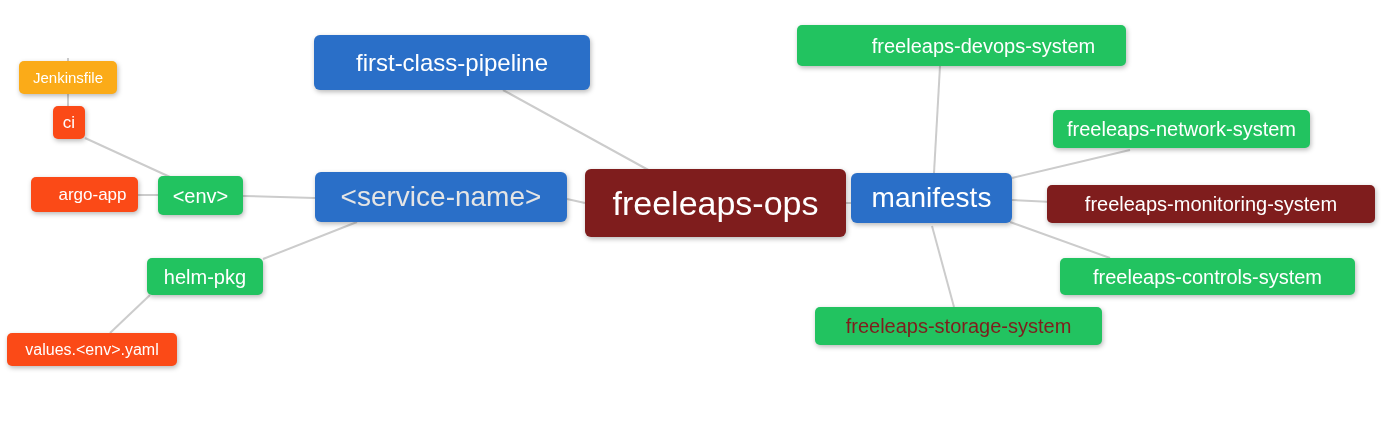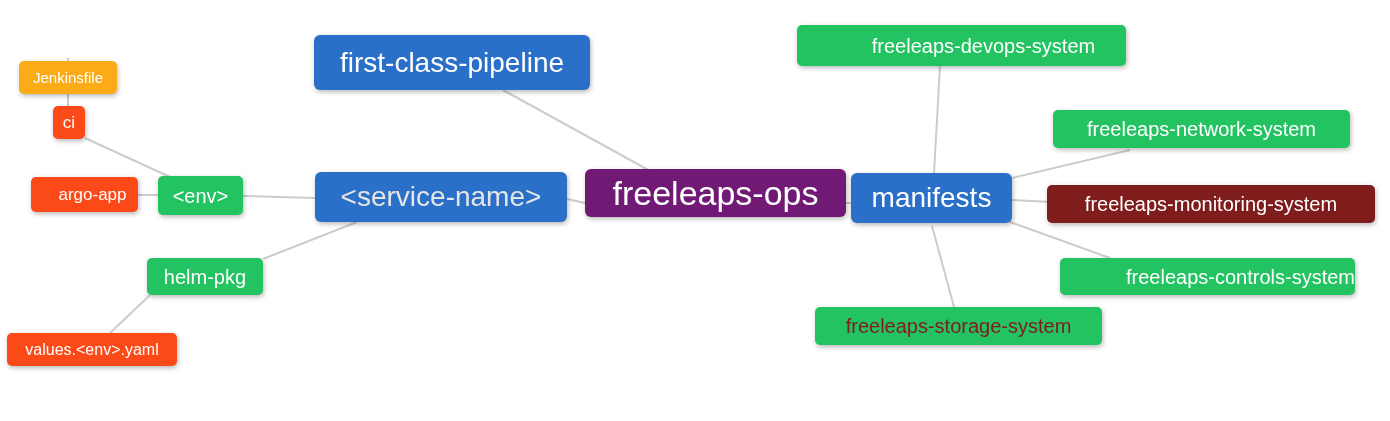--- a/index.html
+++ b/index.html
@@ -50,24 +50,24 @@
       <line x1="503" y1="90" x2="652" y2="172" stroke="#cccccc" stroke-width="2"></line>
       <line x1="567" y1="199" x2="585" y2="203" stroke="#cccccc" stroke-width="2"></line>
       <line x1="846" y1="203" x2="851" y2="203" stroke="#cccccc" stroke-width="2"></line>
       <line x1="940" y1="66" x2="934" y2="173" stroke="#cccccc" stroke-width="2"></line>
       <line x1="1012" y1="178" x2="1130" y2="150" stroke="#cccccc" stroke-width="2"></line>
       <line x1="1012" y1="200" x2="1052" y2="202" stroke="#cccccc" stroke-width="2"></line>
       <line x1="1010" y1="222" x2="1110" y2="258" stroke="#cccccc" stroke-width="2"></line>
       <line x1="932" y1="226" x2="954" y2="307" stroke="#cccccc" stroke-width="2"></line>
     </svg>
   <div id="nodes-layer">
-      <div class="node" style="left: 585px; top: 169px; width: 261px; height: 48px; font-size: 34px; background: #701a75; color: rgb(255, 255, 255);">
+      <div class="node" style="left: 585px; top: 169px; width: 261px; height: 68px; font-size: 34px; background: #7f1d1d; color: rgb(255, 255, 255);">
         <span>freeleaps-ops</span>
       </div>
-      <div class="node" style="left: 314px; top: 35px; width: 276px; height: 55px; font-size: 28px; background: rgb(42, 111, 200); color: rgb(255, 255, 255);">
+      <div class="node" style="left: 314px; top: 35px; width: 276px; height: 55px; font-size: 24px; background: rgb(42, 111, 200); color: rgb(255, 255, 255);">
         <span>first-class-pipeline</span>
       </div>
       <div class="node" style="left: 315px; top: 172px; width: 252px; height: 50px; font-size: 28px; background: rgb(42, 111, 200); color: #e5e5e5;">
         <span>&lt;service-name&gt;</span>
       </div>
       <div class="node" style="left: 851px; top: 173px; width: 161px; height: 50px; font-size: 28px; background: rgb(42, 111, 200); color: rgb(255, 255, 255);">
         <span>manifests</span>
       </div>
       <div class="node small" style="left: 158px; top: 176px; width: 85px; height: 39px; font-size: 20px; background: rgb(34, 195, 96); color: rgb(255, 255, 255);">
         <span>&lt;env&gt;</span>
@@ -83,26 +83,26 @@
       </div>
       <div class="node small" style="left: 7px; top: 333px; width: 170px; height: 33px; font-size: 16px; background: rgb(251, 74, 23); color: rgb(255, 255, 255);">
         <span>values.&lt;env&gt;.yaml</span>
       </div>
       <div class="node small" style="left: 19px; top: 25px; width: 98px; height: 33px; font-size: 15px; background: rgb(251, 171, 24); color: rgb(255, 255, 255); margin-top: 36px;">
         <span>Jenkinsfile</span>
       </div>
       <div class="node small" style="left: 797px; top: 25px; width: 285px; height: 41px; font-size: 20px; background: rgb(34, 195, 96); color: rgb(255, 255, 255); padding-left: 44px;">
         <span>freeleaps-devops-system</span>
       </div>
-      <div class="node small" style="left: 1053px; top: 110px; width: 297px; height: 38px; font-size: 20px; background: rgb(34, 195, 96); color: rgb(255, 255, 255);">
+      <div class="node small" style="left: 1053px; top: 110px; width: 257px; height: 38px; font-size: 20px; background: rgb(34, 195, 96); color: rgb(255, 255, 255);">
         <span>freeleaps-network-system</span>
       </div>
       <div class="node small" style="left: 1047px; top: 185px; width: 328px; height: 38px; font-size: 20px; background: #7f1d1d; color: rgb(255, 255, 255);">
         <span>freeleaps-monitoring-system</span>
       </div>
-      <div class="node small" style="left: 1060px; top: 258px; width: 295px; height: 37px; font-size: 20px; background: rgb(34, 195, 96); color: rgb(255, 255, 255); justify-content: flex-end;">
+      <div class="node small" style="left: 1060px; top: 258px; width: 295px; height: 37px; font-size: 20px; background: rgb(34, 195, 96); color: rgb(255, 255, 255);">
         <span>freeleaps-controls-system</span>
       </div>
       <div class="node small" style="left: 815px; top: 307px; width: 287px; height: 38px; font-size: 20px; background: rgb(34, 195, 96); color: #7f1d1d;">
         <span>freeleaps-storage-system</span>
       </div>
     </div>
 </div>
 
 </body></html>

